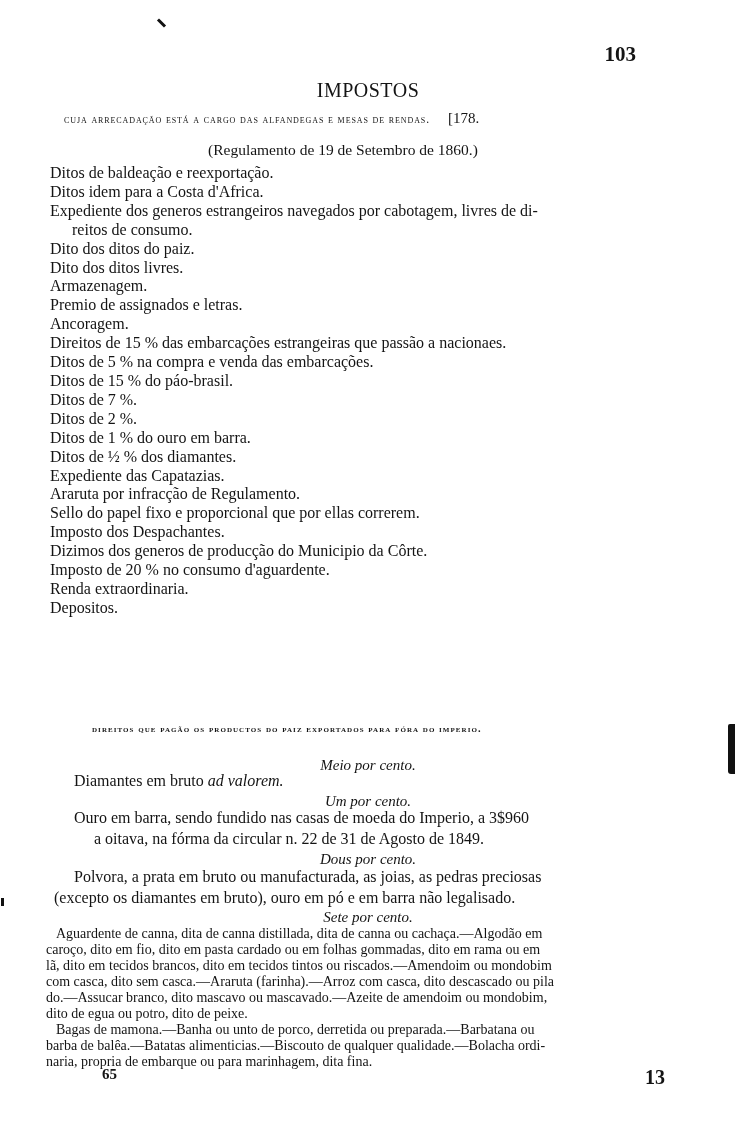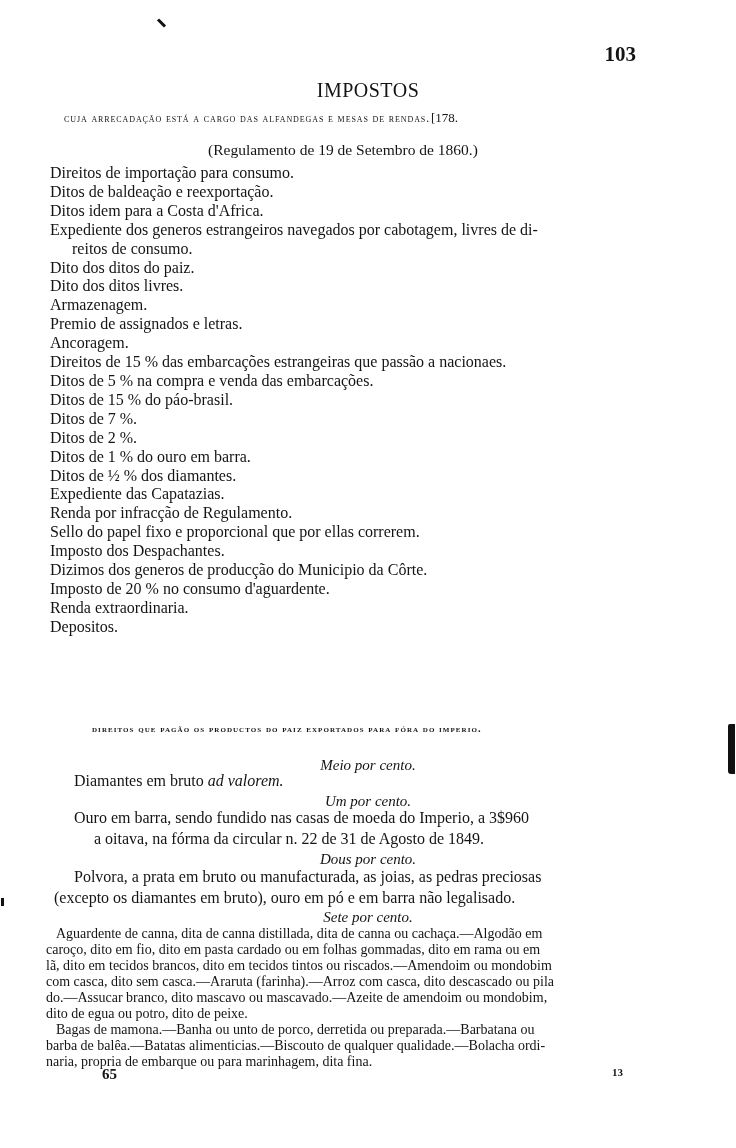--- a/index.html
+++ b/index.html
@@ -9,72 +9,71 @@
   }
   .page { position: absolute; left: 0; top: 0; width: 736px; height: 1148px; }
   .abs { position: absolute; white-space: nowrap; }
 
   .running-head { left: 0; width: 736px; top: 42px; text-align: center; font-weight: bold;
     font-size: 16px; letter-spacing: 1.6px; }
   .running-head span { position: relative; left: 0px; }
   .page-num { right: 100px; top: 42px; font-size: 21px; font-weight: bold; }
   .main-title { left: 0; width: 736px; top: 79px; text-align: center; font-size: 20px; letter-spacing: 0.5px; }
   .sub-title { left: 64px; top: 110px; font-size: 11.5px; letter-spacing: 0.9px; font-variant: small-caps; }
-  .sub-title .ref { font-size: 13px; letter-spacing: 0; margin-left: 1px; font-variant: normal; }
+  .sub-title .ref { font-size: 15px; letter-spacing: 0; margin-left: 18px; font-variant: normal; }
   .reg-line { left: 208px; top: 141px; font-size: 15.5px; }
 
   .items { position: absolute; left: 50px; top: 164px; width: 640px; font-size: 16px; line-height: 18.9px; }
   .items .item { white-space: nowrap; }
   .items .item.cont { padding-left: 22px; }
 
   .sec2 { left: 52px; top: 723px; font-size: 10.5px; letter-spacing: 1.05px; font-variant: small-caps; font-weight: bold; margin-left: 40px; }
   .rate { left: 0; width: 736px; text-align: center; font-style: italic; font-size: 15px; }
   .body-line { font-size: 16px; }
   .small { font-size: 14px; }
 
   .mark { position: absolute; background: #111; }
   .fold-bar { left: 728px; top: 724px; width: 7px; height: 50px; border-radius: 2px 0 0 3px; }
   .tick-mark { left: 160px; top: 18px; width: 3px; height: 10px; transform: rotate(-45deg); }
   .left-dot { left: 1px; top: 898px; width: 3px; height: 8px; }
   .foot-left { left: 102px; top: 1066px; font-size: 15px; font-weight: bold; }
-  .foot-right { left: 612px; top: 1066px; font-size: 11px; font-weight: bold; }
+  .foot-right { left: 645px; top: 1066px; font-size: 20px; font-weight: bold; }
 </style>
 </head>
 <body>
 
 <div class="page">
 
   <div class="mark tick-mark"></div>
 
   <div class="abs page-num">103</div>
 
   <div class="abs main-title">IMPOSTOS</div>
   <div class="abs sub-title"><span>cuja arrecadação está a cargo das alfandegas e mesas de rendas.</span><span class="ref">[178.</span></div>
   <div class="abs reg-line">(Regulamento de 19 de Setembro de 1860.)</div>
 
   <div class="items">
-    <div class="item">Direitos de importação para consumo.</div>
     <div class="item">Ditos de baldeação e reexportação.</div>
     <div class="item">Ditos idem para a Costa d'Africa.</div>
     <div class="item">Expediente dos generos estrangeiros navegados por cabotagem, livres de di-</div>
     <div class="item cont">reitos de consumo.</div>
     <div class="item">Dito dos ditos do paiz.</div>
     <div class="item">Dito dos ditos livres.</div>
     <div class="item">Armazenagem.</div>
     <div class="item">Premio de assignados e letras.</div>
     <div class="item">Ancoragem.</div>
     <div class="item">Direitos de 15 % das embarcações estrangeiras que passão a nacionaes.</div>
     <div class="item">Ditos de 5 % na compra e venda das embarcações.</div>
     <div class="item">Ditos de 15 % do páo-brasil.</div>
     <div class="item">Ditos de 7 %.</div>
     <div class="item">Ditos de 2 %.</div>
     <div class="item">Ditos de 1 % do ouro em barra.</div>
     <div class="item">Ditos de ½ % dos diamantes.</div>
     <div class="item">Expediente das Capatazias.</div>
-    <div class="item">Renda por infracção de Regulamento.</div>
+    <div class="item">Araruta por infracção de Regulamento.</div>
     <div class="item">Sello do papel fixo e proporcional que por ellas correrem.</div>
     <div class="item">Imposto dos Despachantes.</div>
     <div class="item">Dizimos dos generos de producção do Municipio da Côrte.</div>
     <div class="item">Imposto de 20 % no consumo d'aguardente.</div>
     <div class="item">Renda extraordinaria.</div>
     <div class="item">Depositos.</div>
   </div>
 
   <div class="abs sec2">direitos que pagão os productos do paiz exportados para fóra do imperio.</div>
   <div class="mark fold-bar"></div>

